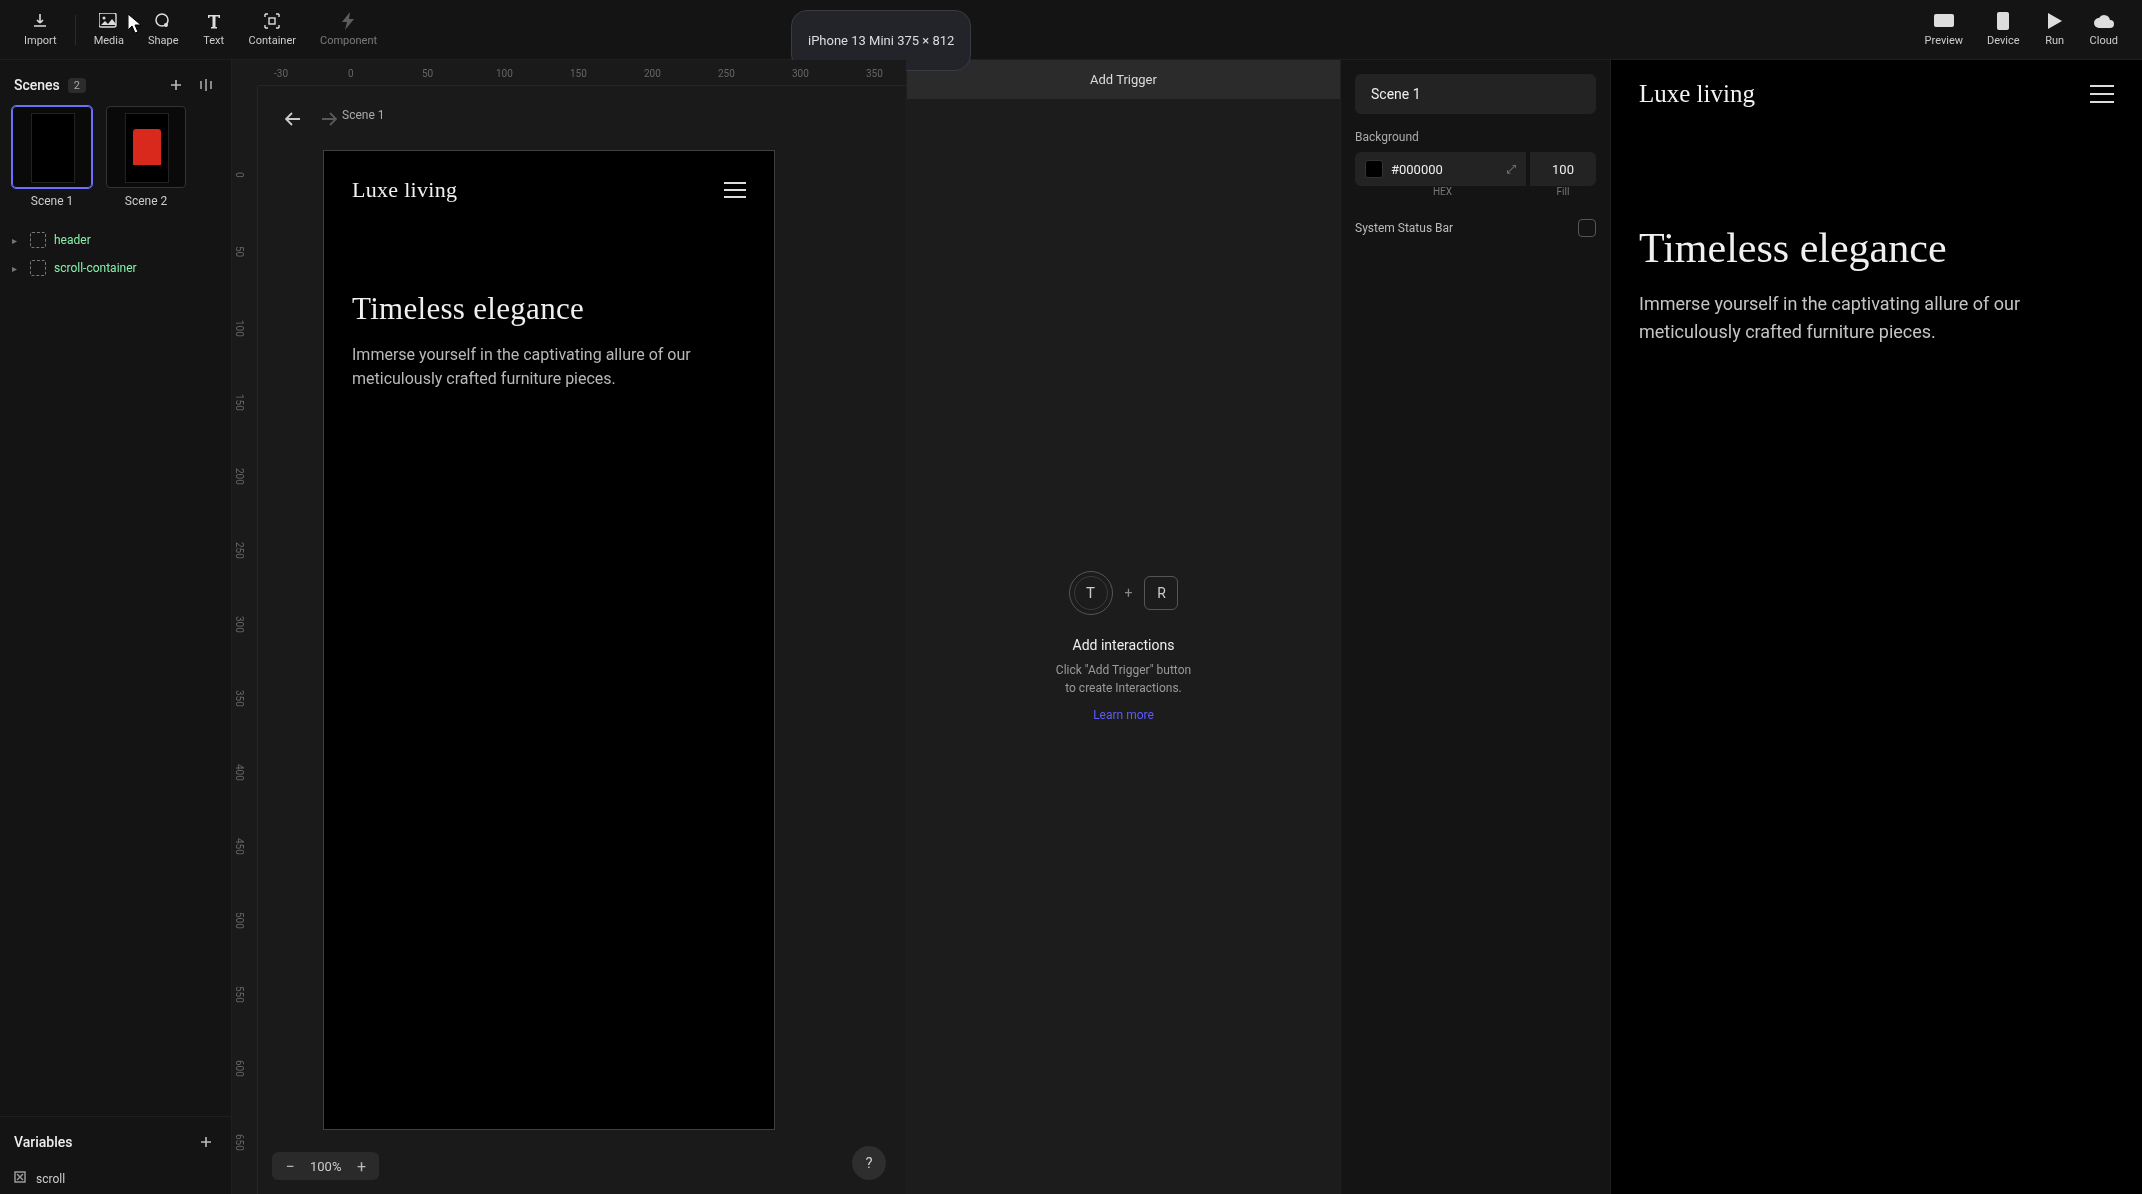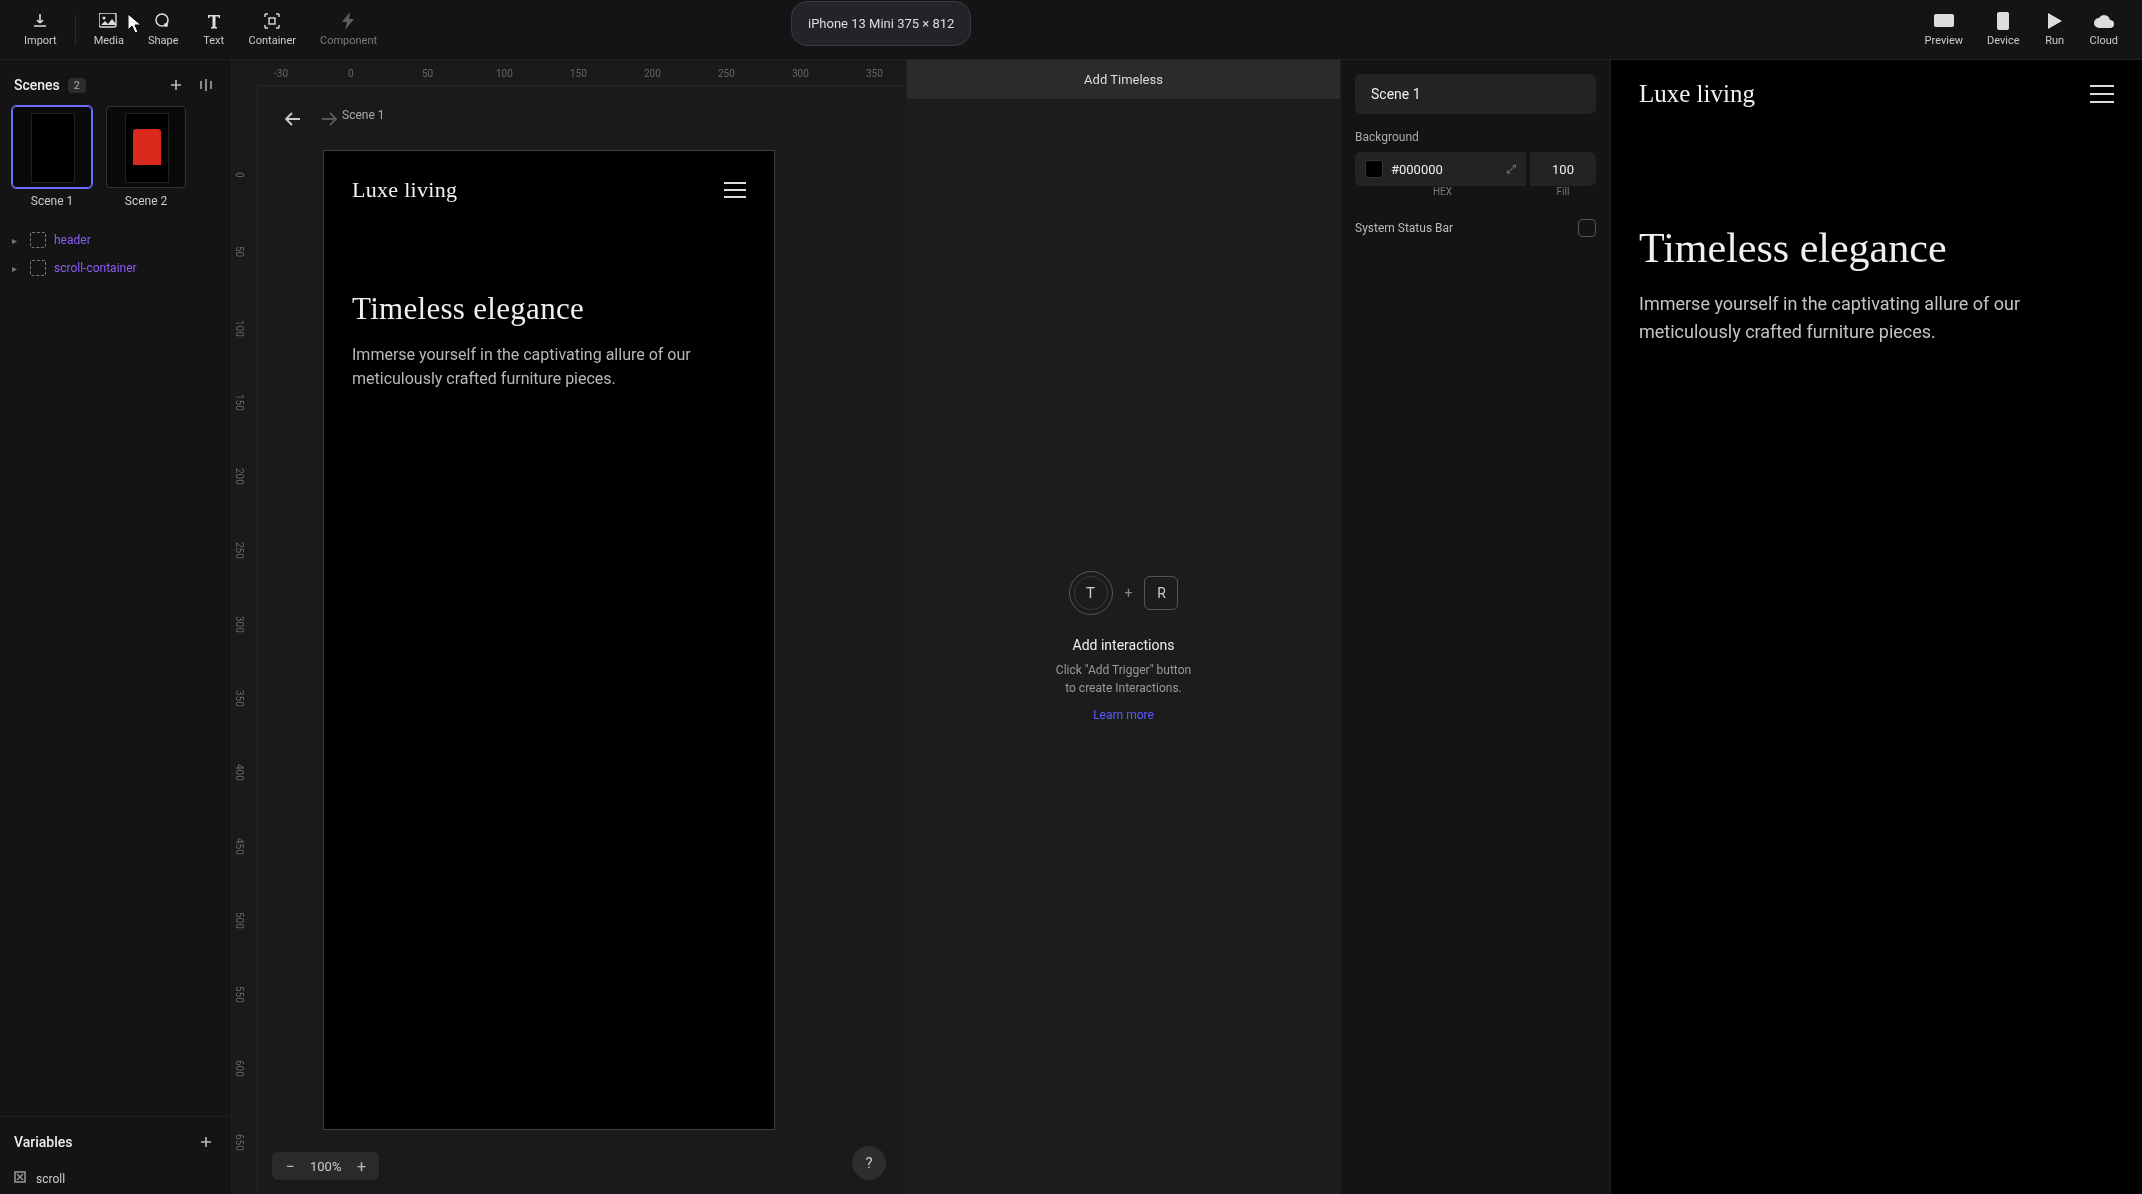--- a/index.html
+++ b/index.html
@@ -3,42 +3,42 @@
 <meta charset="utf-8">
 <style>
 * { margin:0; padding:0; box-sizing:border-box; }
 body { background:#141414; color:#ccc; font-family:-apple-system,BlinkMacSystemFont,"Segoe UI",Roboto,sans-serif; font-size:12px; width:2142px; height:1194px; overflow:hidden; transform-origin:top left; }
 .app { display:flex; flex-direction:column; width:100%; height:100%;justify-content:flex-end; }
 .toolbar { height:60px; display:flex; align-items:center; padding:0 12px; background:#141414; border-bottom:1px solid #1f1f1f; }
 .tb-btn { display:flex; flex-direction:column; align-items:center; justify-content:center; padding:4px 12px; cursor:pointer; color:#ccc; gap:4px; }
 .tb-btn .ico { width:22px; height:18px; display:flex; align-items:center; justify-content:center; }
 .tb-btn .lbl { font-size:11px; }
 .tb-sep { width:1px; height:30px; background:#2a2a2a; margin:0 6px; }
-.device-pill { margin:0 auto; background:#23242a; border:1px solid #3a3b42; border-radius:16px; padding:14px 16px; font-size:13px; color:#ddd; position:absolute; left:50%; transform:translateX(-280px); top:1px; }
+.device-pill { margin:0 auto; background:#23242a; border:1px solid #3a3b42; border-radius:16px; padding:22px 16px; font-size:13px; color:#ddd; position:absolute; left:50%; transform:translateX(-280px); top:10px; }
 .tb-right { margin-left:auto; display:flex; align-items:center; }
 .main { flex:1; display:flex; min-height:0; }
 
 .left { width:232px; background:#141414; border-right:1px solid #1f1f1f; display:flex; flex-direction:column; }
 .sec-head { display:flex; align-items:center; padding:14px 14px 10px; gap:8px; }
 .sec-title { font-size:14px; font-weight:500; color:#eee; }
 .badge { background:#2c2c2c; border-radius:4px; padding:1px 6px; font-size:11px; color:#aaa; }
 .sec-head .spacer { flex:1; }
 .icon-btn { width:22px; height:22px; display:flex; align-items:center; justify-content:center; cursor:pointer; color:#999; }
 .scenes-row { display:flex; gap:14px; padding:0 12px 8px; }
 .scene-item { display:flex; flex-direction:column; align-items:center; gap:6px; }
 .scene-thumb { width:80px; height:82px; background:#0a0a0a; border:1px solid #333; border-radius:4px; position:relative; overflow:hidden; }
 .scene-thumb.active { border:1px solid #6d6dff; outline:1px solid #6d6dff; }
 .scene-thumb .mini-frame { position:absolute; left:18px; top:6px; width:44px; height:70px; background:#000; border:1px solid #222; }
 .scene-thumb .mini-chair { position:absolute; left:26px; top:22px; width:28px; height:36px; background:#d9291c; border-radius:3px 3px 0 0; }
 .scene-label { font-size:12px; color:#ccc; }
 .layers { padding:10px 0; }
 .layer-row { display:flex; align-items:center; padding:6px 12px; gap:8px; cursor:pointer; }
 .caret { width:10px; color:#777; font-size:10px; }
 .layer-ico { width:16px; height:16px; border:1px dashed #777; border-radius:2px; }
-.layer-name { font-size:12px; color:#8b5cf6; }
+.layer-name { font-size:12px; color:#86efac; }
 .left-bottom { margin-top:auto; border-top:1px solid #1f1f1f; }
 .var-row { display:flex; align-items:center; padding:8px 14px; gap:10px; }
 
 .canvas-wrap { flex:1; position:relative; background:#1a1a1a; overflow:hidden; min-width:0; }
 .ruler-h { position:absolute; top:0; left:26px; right:0; height:26px; background:#1a1a1a; border-bottom:1px solid #262626; }
 .ruler-v { position:absolute; top:26px; left:0; bottom:0; width:26px; background:#1a1a1a; border-right:1px solid #262626; }
 .tick { position:absolute; font-size:10px; color:#666; }
 .nav-arrows { position:absolute; top:42px; left:40px; display:flex; gap:10px; align-items:center; background:#1a1a1a; padding:4px 8px; border-radius:6px; z-index:3; }
 .nav-arrows .arr { width:26px; height:26px; display:flex; align-items:center; justify-content:center; border-radius:4px; cursor:pointer; color:#bbb; }
 .crumb { position:absolute; top:48px; left:110px; font-size:12px; color:#aaa; z-index:3; }
@@ -321,21 +321,21 @@
 
       <div class="zoom-ctl">
         <span class="zoom-btn">−</span>
         <span style="font-size:13px">100%</span>
         <span class="zoom-btn">+</span>
       </div>
       <div class="help-btn">?</div>
     </div>
 
     <div class="triggers">
-      <div class="add-trigger-bar">Add Timeless</div>
+      <div class="add-trigger-bar">Add Trigger</div>
       <div class="triggers-empty">
         <div class="tr-icons">
           <span class="tr-circ">T</span>
           <span class="tr-plus">+</span>
           <span class="tr-sq">R</span>
         </div>
         <div class="tr-title">Add interactions</div>
         <div class="tr-sub">
           <div>Click "Add Trigger" button</div>
           <div>to create Interactions.</div>

